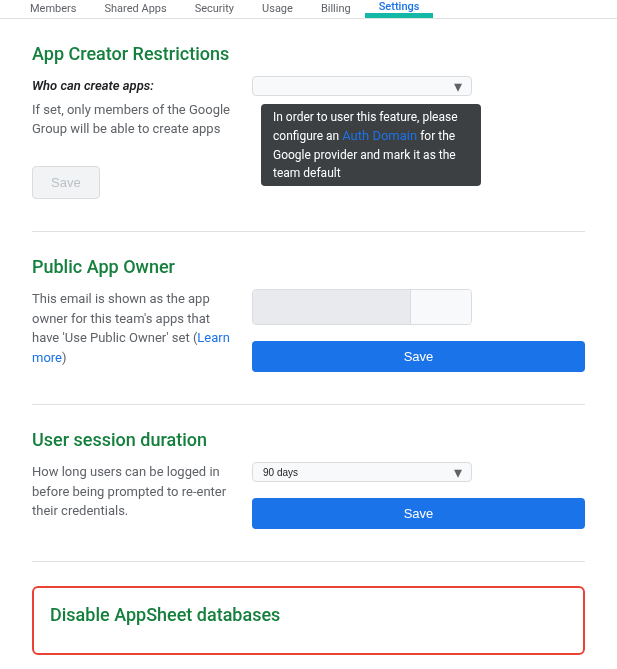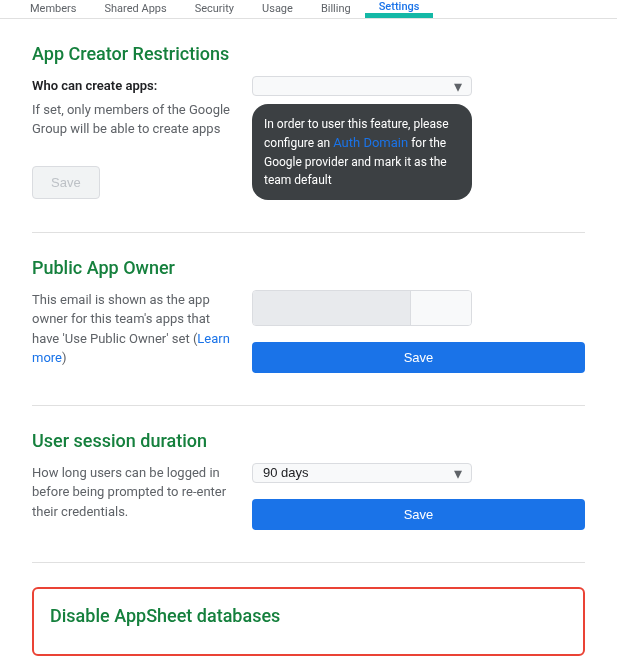--- a/index.html
+++ b/index.html
@@ -60,20 +60,21 @@
       flex: 0 0 200px;
       font-size: 13px;
       color: #5f6368;
       line-height: 1.5;
     }
     .section-left strong {
       display: block;
       color: #202124;
       font-weight: 600;
       margin-bottom: 4px;
+      font-style: italic;
     }
     .section-right {
       flex: 1;
       display: flex;
       flex-direction: column;
       gap: 8px;
     }
 
     
     .select-wrapper {
@@ -82,44 +83,45 @@
       width: 220px;
     }
     .select-box {
       width: 100%;
       height: 20px;
       border: 1px solid #dadce0;
       border-radius: 4px;
       background: #f8f9fa;
       appearance: none;
       padding: 0 36px 0 10px;
-      font-size: 13px;
+      font-size: 10px;
       color: #202124;
       cursor: pointer;
       outline: none;
     }
     .select-arrow {
       position: absolute;
       right: 10px;
       top: 50%;
       transform: translateY(-50%);
       pointer-events: none;
       color: #5f6368;
       font-size: 16px;
     }
 
     
     .tooltip-box {
       background: #3c4043;
       color: #fff;
-      border-radius: 16px;
-      padding: 11px 12px;
+      border-radius: 4px;
+      padding: 4px 12px;
       font-size: 12px;
       line-height: 1.5;
       max-width: 220px;
+      margin-left: 9px;
     }
     .tooltip-box a {
       color: #8ab4f8;
       text-decoration: none;
     }
 
     
     .btn-save {
       display: inline-block;
       padding: 8px 18px;

